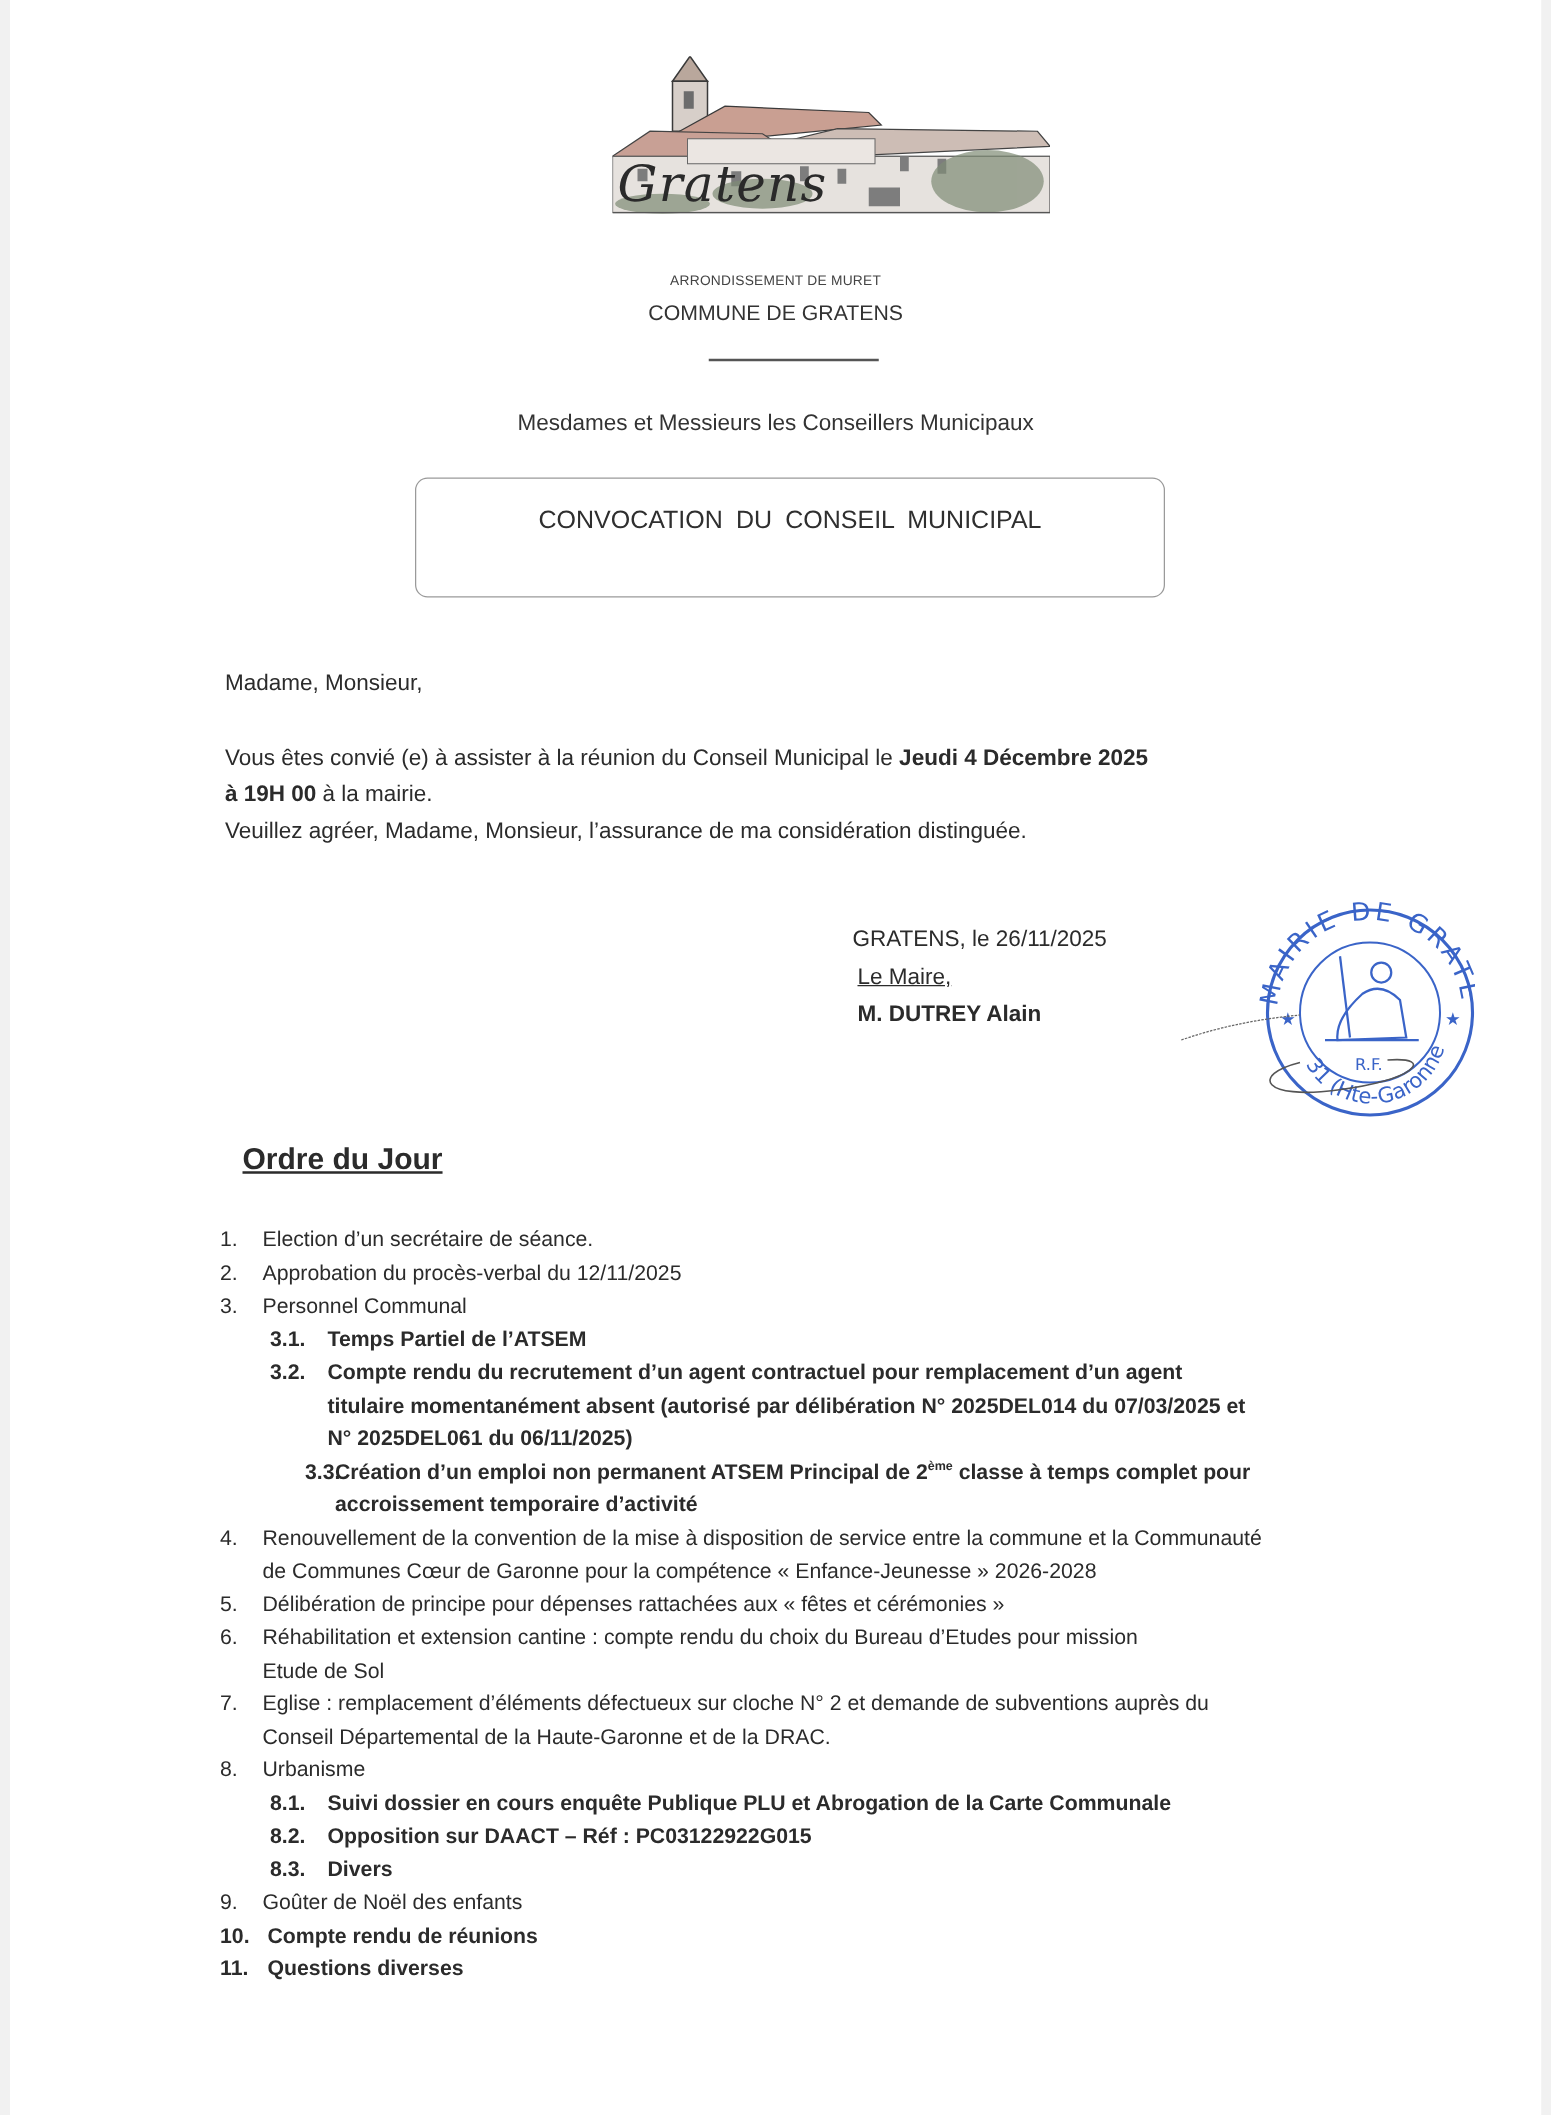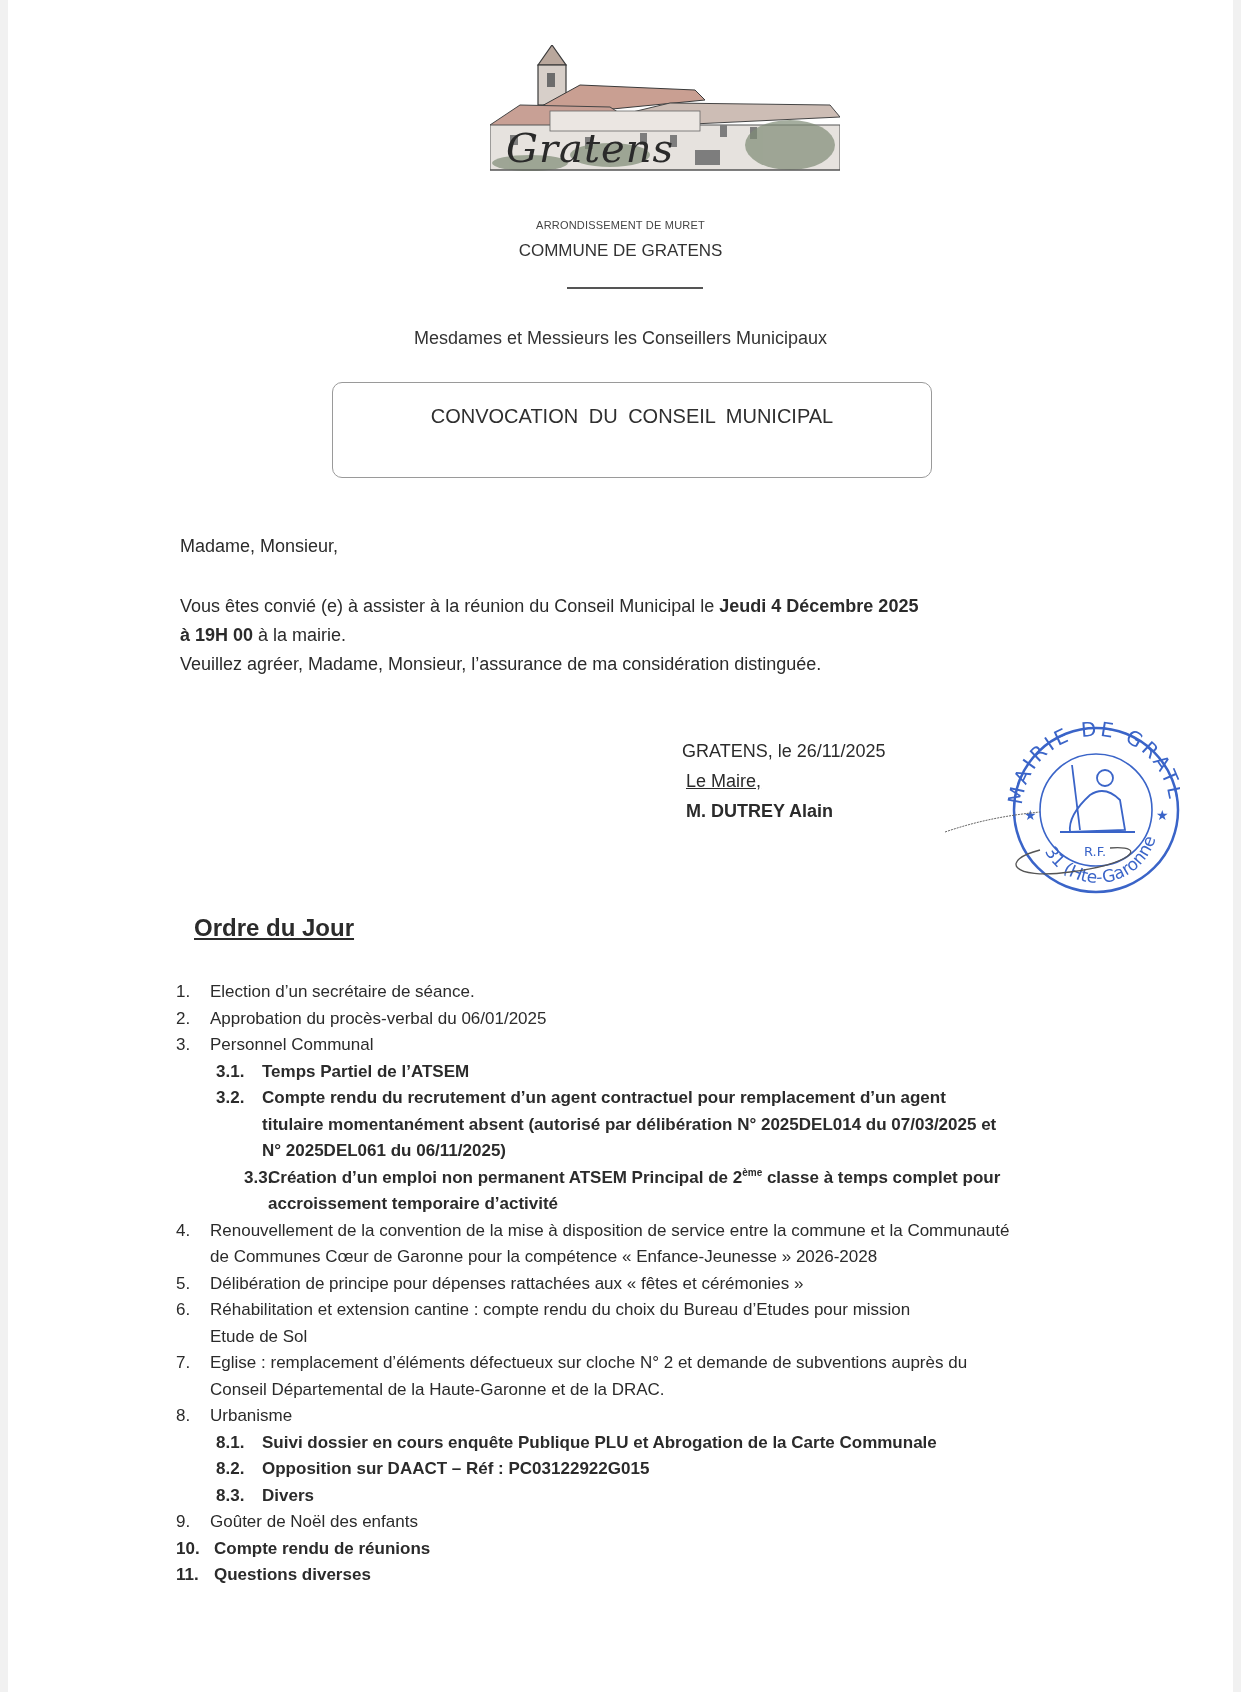--- a/index.html
+++ b/index.html
@@ -9,21 +9,21 @@
     font-family: "Liberation Sans", "DejaVu Sans", sans-serif;
     color: #2b2b2b;
   }
   .edge-left { position: absolute; left: 0; top: 0; width: 8px; height: 1692px; background: #f1f1f1; }
   .edge-right { position: absolute; right: 0; top: 0; width: 8px; height: 1692px; background: #f1f1f1; }
 
   
   .logo { position: absolute; left: 490px; top: 45px; width: 350px; height: 130px; }
   .logo svg { width: 100%; height: 100%; }
   .logo-word {
-    position: absolute; left: 16px; top: 80px;
+    position: absolute; left: 4px; top: 80px;
     font-family: "DejaVu Serif", "Liberation Serif", serif; font-style: italic;
     font-size: 40px; color: #2a2a2a; letter-spacing: 1px;
   }
 
   .center-text { position: absolute; left: 0; width: 1241px; text-align: center; }
   .arrondissement { top: 219px; font-size: 11px; color: #444; letter-spacing: .2px; }
   .commune { top: 241px; font-size: 17px; color: #333; }
   .hrule { position: absolute; left: 567px; top: 287px; width: 136px; height: 2px; background: #555; }
   .addressees { top: 328px; font-size: 18px; color: #333; }
 
@@ -151,21 +151,21 @@
 
     <path d="M5,112 C40,100 70,95 100,92" fill="none" stroke="#666" stroke-width="1" stroke-dasharray="2,1"></path>
     <path d="M100,130 C60,140 70,160 130,152 C190,145 210,125 170,128" fill="none" stroke="#555" stroke-width="1.3"></path>
   </svg>
 </div>
 
 <div class="agenda-title">Ordre du Jour</div>
 
 <div class="agenda">
   <div class="item"><span class="num">1.</span><span>Election d’un secrétaire de séance.</span></div>
-  <div class="item"><span class="num">2.</span><span>Approbation du procès-verbal du 06/01/2025</span></div>
+  <div class="item"><span class="num">2.</span><span>Approbation du procès-verbal du 12/11/2025</span></div>
   <div class="item"><span class="num">3.</span><span>Personnel Communal</span></div>
   <div class="sub"><span class="num">3.1.</span><span>Temps Partiel de l’ATSEM</span></div>
   <div class="sub" style="width:740px"><span class="num">3.2.</span><span>Compte rendu du recrutement d’un agent contractuel pour remplacement d’un agent titulaire momentanément absent (autorisé par délibération N° 2025DEL014 du 07/03/2025 et N° 2025DEL061 du 06/11/2025)</span></div>
   <div class="sub shift" style="width:740px"><span class="num">3.3.</span><span>Création d’un emploi non permanent ATSEM Principal de 2</span><sup>ème</sup><span> classe à temps complet pour accroissement temporaire d’activité</span></div>
   <div class="item" style="width:800px"><span class="num">4.</span><span>Renouvellement de la convention de la mise à disposition de service entre la commune et la Communauté de Communes Cœur de Garonne pour la compétence « Enfance-Jeunesse » 2026-2028</span></div>
   <div class="item"><span class="num">5.</span><span>Délibération de principe pour dépenses rattachées aux « fêtes et cérémonies »</span></div>
   <div class="item" style="width:730px"><span class="num">6.</span><span>Réhabilitation et extension cantine : compte rendu du choix du Bureau d’Etudes pour mission Etude de Sol</span></div>
   <div class="item" style="width:790px"><span class="num">7.</span><span>Eglise : remplacement d’éléments défectueux sur cloche N° 2 et demande de subventions auprès du Conseil Départemental de la Haute-Garonne et de la DRAC.</span></div>
   <div class="item"><span class="num">8.</span><span>Urbanisme</span></div>
   <div class="sub"><span class="num">8.1.</span><span>Suivi dossier en cours enquête Publique PLU et Abrogation de la Carte Communale</span></div>

